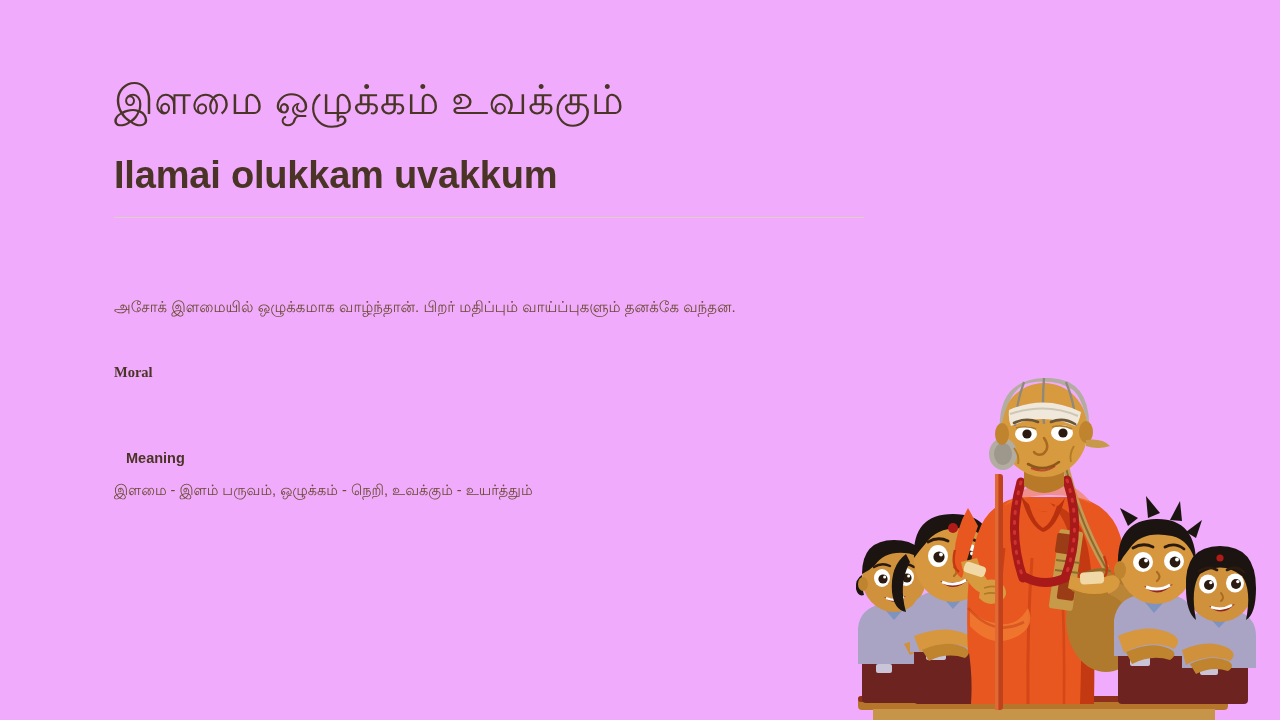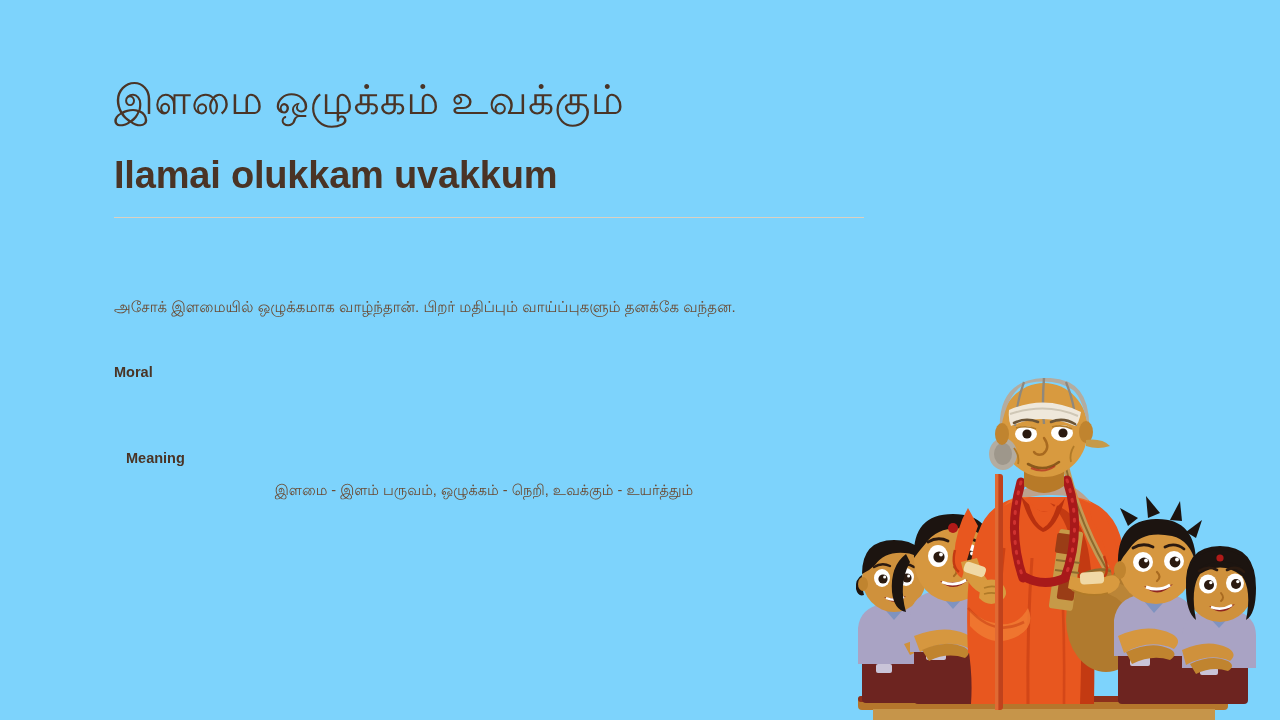--- a/index.html
+++ b/index.html
@@ -11,21 +11,21 @@
     height: 720px;
     overflow: hidden;
     background: #f0e4d6;
     font-family: "Liberation Sans", "DejaVu Sans", sans-serif;
     position: relative;
   }
 
   .card {
     position: absolute;
     inset: 0;
-    background: #7dd3fc;
+    background: #f0abfc;
   }
 
   .title-tamil {
     position: absolute;
     left: 114px;
     top: 75px;
     font-size: 41px;
     font-weight: 400;
     color: #4a3426;
     line-height: 1.25;
@@ -78,20 +78,21 @@
   }
 
   .label-moral {
     position: absolute;
     left: 114px;
     top: 362px;
     font-size: 14.5px;
     font-weight: bold;
     color: #4a3426;
     line-height: 1.4;
+    font-family: Liberation Serif, serif;
   }
 
   .text-moral {
     position: absolute;
     left: 114px;
     top: 392px;
     font-size: 14.5px;
     font-weight: 400;
     color: #6a4a32;
     line-height: 1.55;
@@ -110,21 +111,20 @@
 
   .text-meaning {
     position: absolute;
     left: 114px;
     top: 479px;
     font-size: 14.5px;
     font-weight: 400;
     color: #6a4a32;
     line-height: 1.55;
     width: 740px;
-    text-align: center;
   }
 
   .footer {
     position: absolute;
     left: 114px;
     top: 678px;
     font-size: 15px;
     font-weight: bold;
     color: #4a3426;
     line-height: 1.4;

